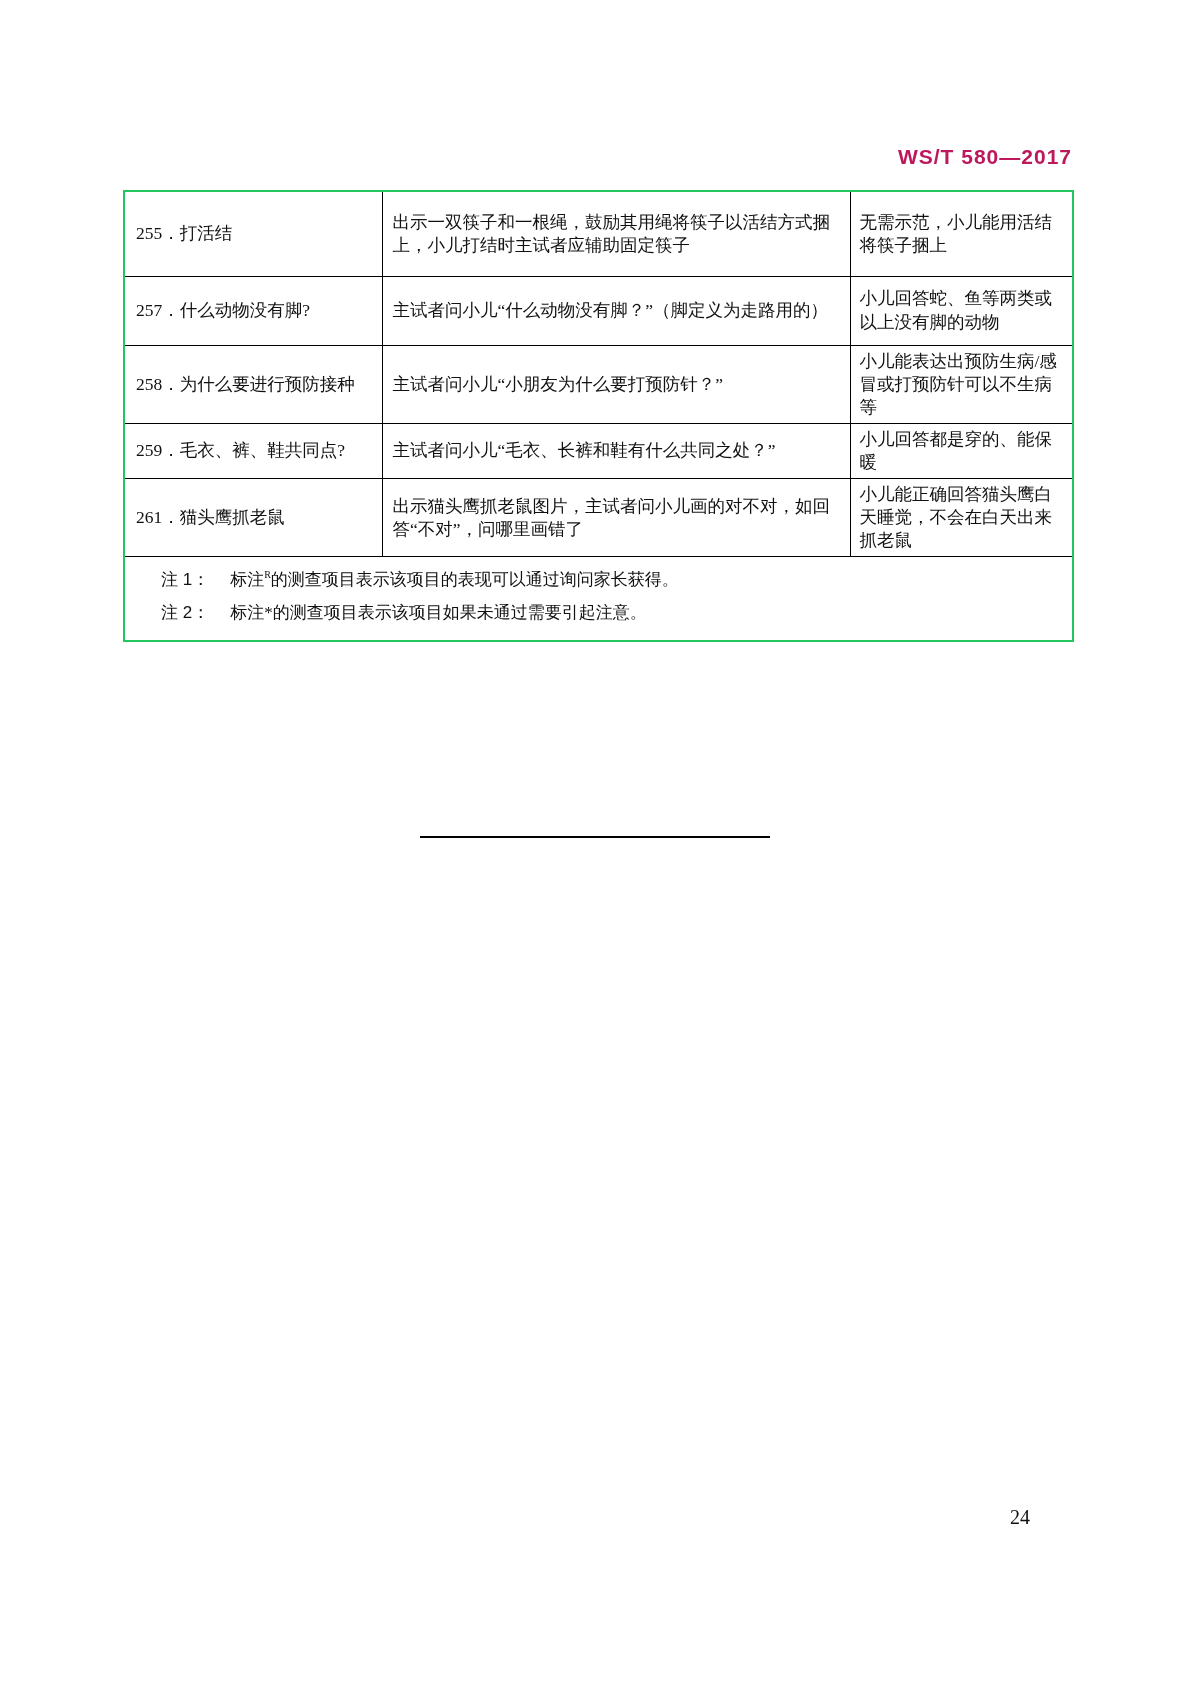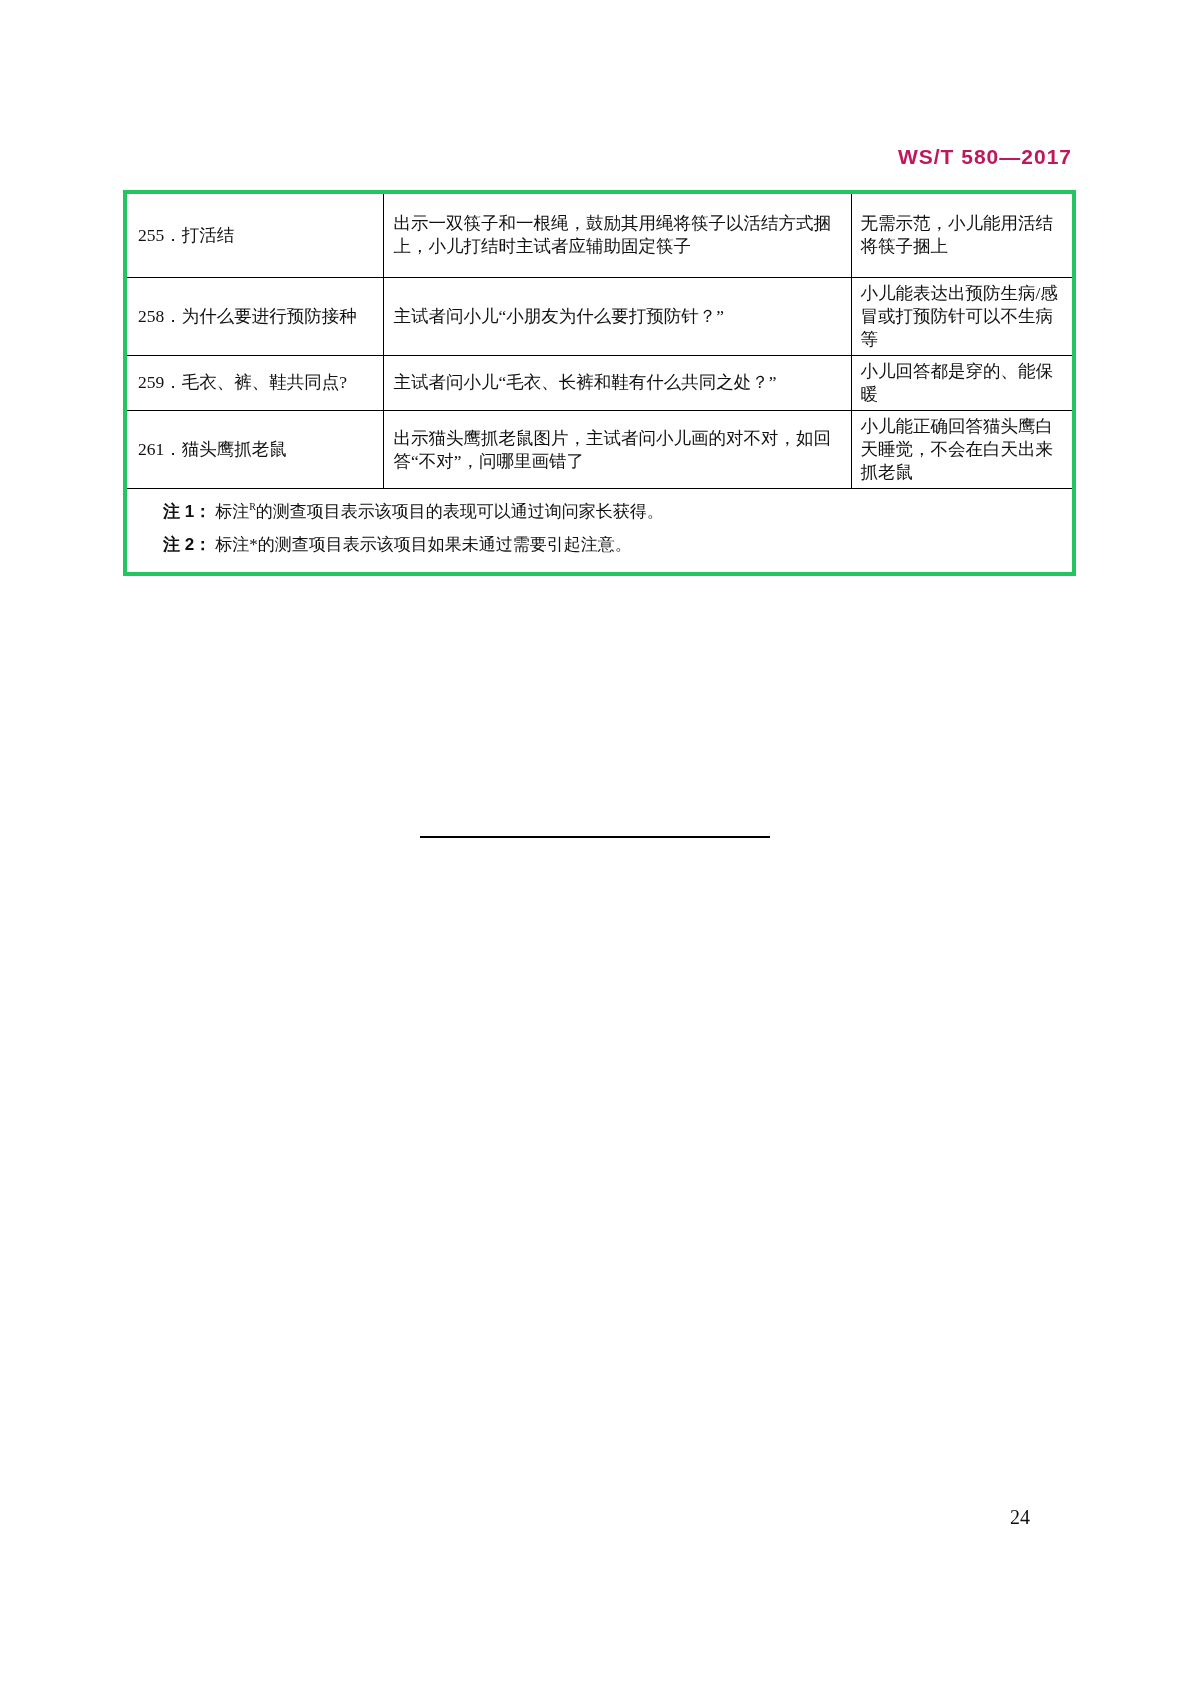--- a/index.html
+++ b/index.html
@@ -28,21 +28,21 @@
     color: #be185d;
     margin-top: 7px;
   }
   table.assessment {
     position: absolute;
     left: 123px;
     top: 190px;
     width: 949px;
     border-collapse: collapse;
     table-layout: fixed;
-    border: 4px solid #22c55e;
+    border: 2px solid #22c55e;
     font-size: 17.5px;
     line-height: 1.32;
   }
   table.assessment td {
     border: 1px solid #000000;
     vertical-align: middle;
     overflow: hidden;
   }
   td.col-item   { padding: 4px 8px 4px 11px; }
   td.col-method { padding: 4px 10px 4px 10px; margin-left: 8px; }
@@ -59,22 +59,22 @@
     vertical-align: top;
     padding: 11px 10px 6px 36px;
     font-size: 17px;
   }
   .note {
     margin: 0 0 8px 0;
     line-height: 1.45;
   }
   .note-label {
     font-family: "Liberation Sans", "DejaVu Sans", sans-serif;
-    font-weight: 700;
-    margin-right: 4px;
+    font-weight: 400;
+    margin-right: 21px;
   }
   .note sup {
     font-size: 10px;
     vertical-align: super;
     line-height: 0;
   }
   .end-rule {
     position: absolute;
     top: 836px;
     left: 420px;
@@ -100,20 +100,25 @@
     <col style="width:258px">
     <col style="width:468px">
     <col style="width:223px">
   </colgroup>
   <tbody>
     <tr class="r0">
       <td class="col-item">255．打活结</td>
       <td class="col-method">出示一双筷子和一根绳，鼓励其用绳将筷子以活结方式捆上，小儿打结时主试者应辅助固定筷子</td>
       <td class="col-criteria">无需示范，小儿能用活结将筷子捆上</td>
     </tr>
+    <tr class="r2">
+      <td class="col-item">257．什么动物没有脚?</td>
+      <td class="col-method">主试者问小儿“什么动物没有脚？”（脚定义为走路用的）</td>
+      <td class="col-criteria">小儿回答蛇、鱼等两类或以上没有脚的动物</td>
+    </tr>
     <tr class="r3">
       <td class="col-item">258．为什么要进行预防接种</td>
       <td class="col-method">主试者问小儿“小朋友为什么要打预防针？”</td>
       <td class="col-criteria">小儿能表达出预防生病/感冒或打预防针可以不生病等</td>
     </tr>
     <tr class="r4">
       <td class="col-item">259．毛衣、裤、鞋共同点?</td>
       <td class="col-method">主试者问小儿“毛衣、长裤和鞋有什么共同之处？”</td>
       <td class="col-criteria">小儿回答都是穿的、能保暖</td>
     </tr>

